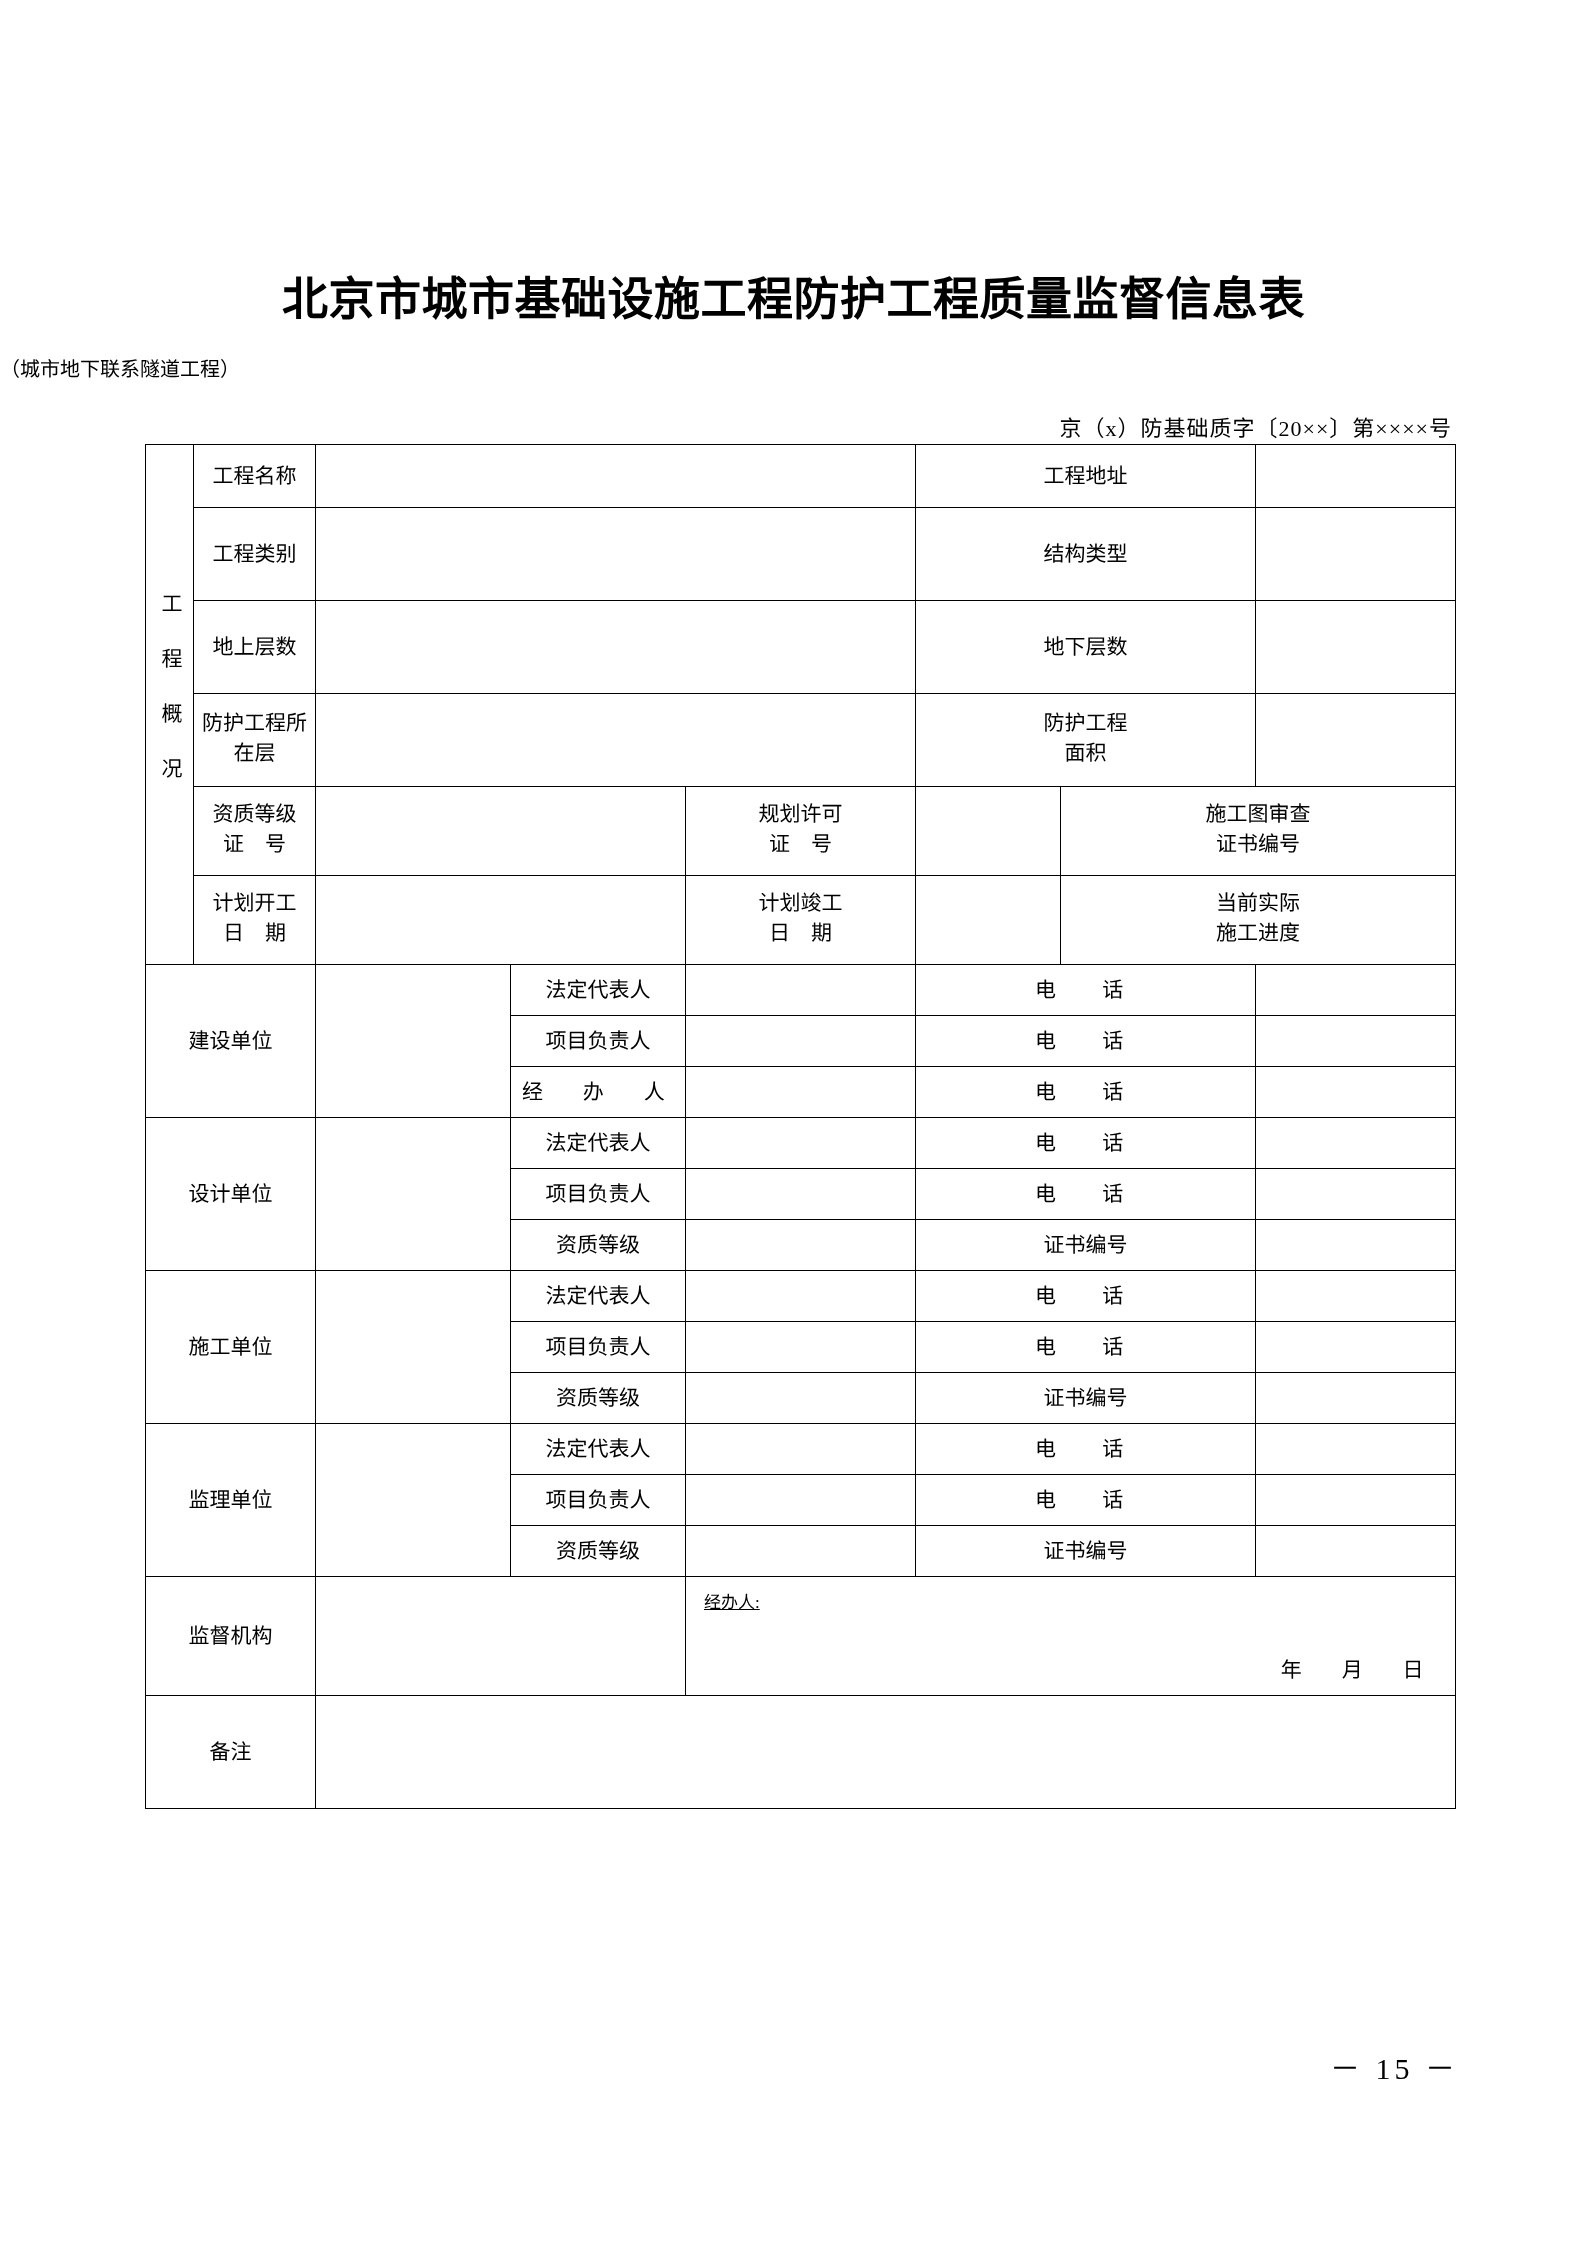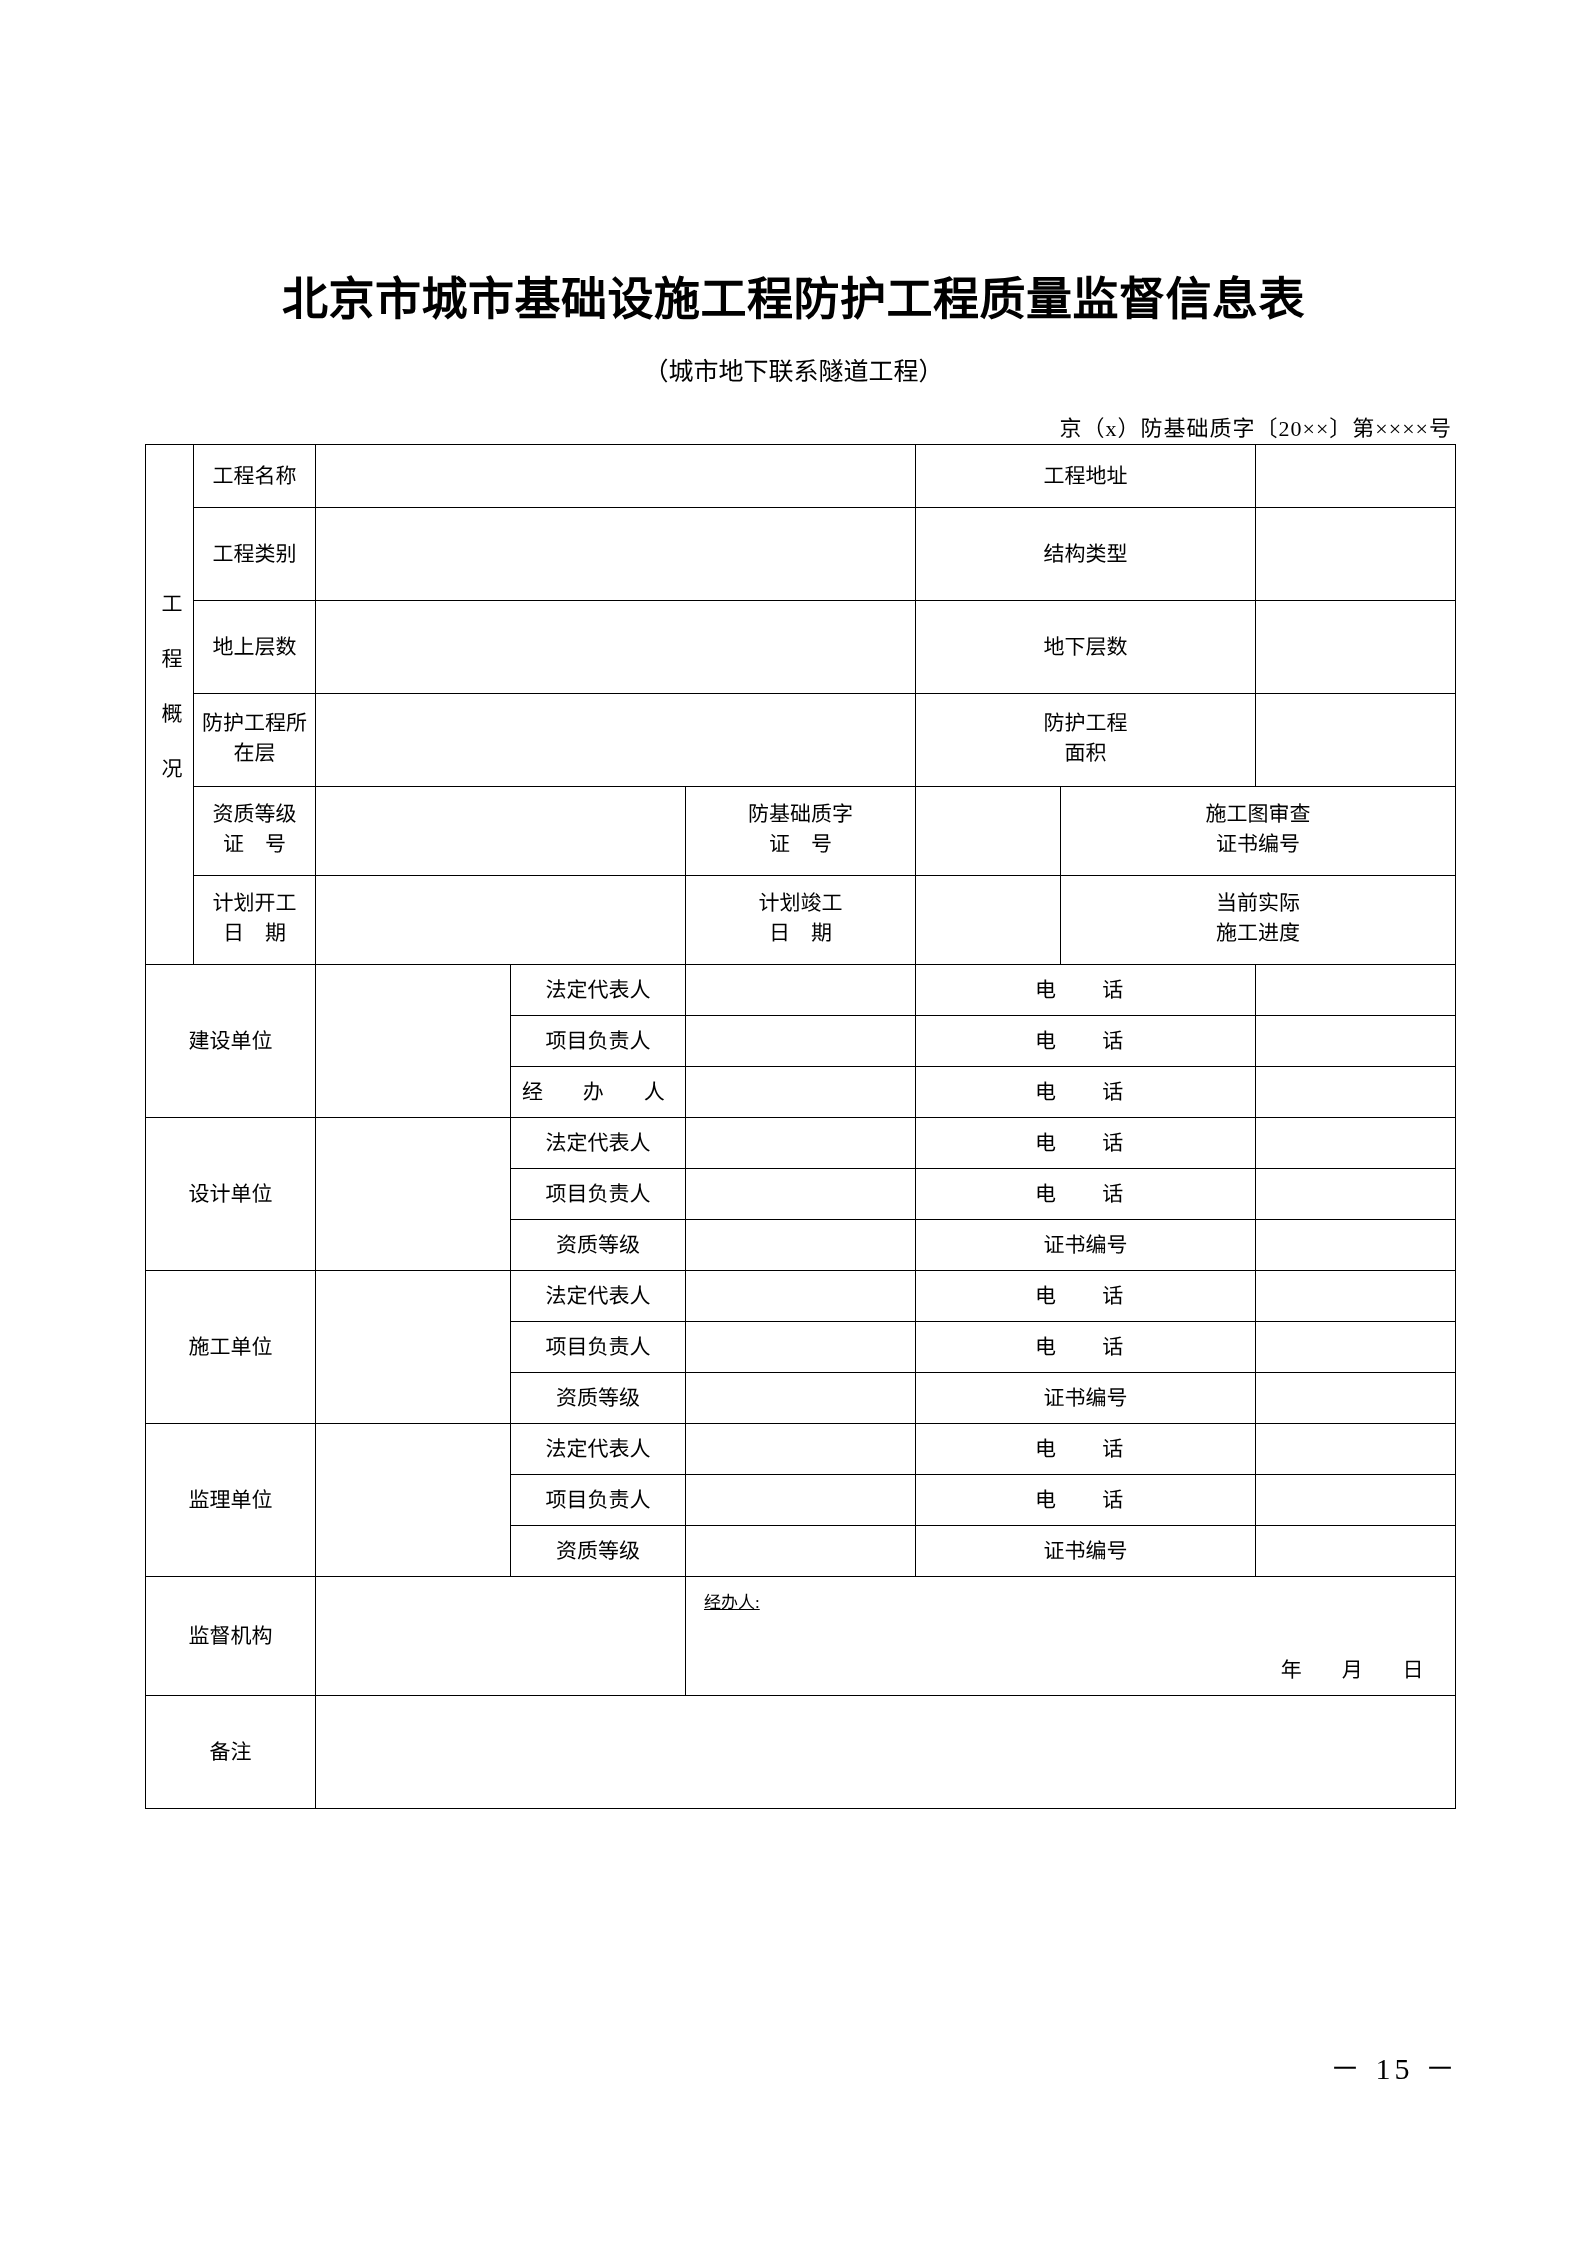--- a/index.html
+++ b/index.html
@@ -35,22 +35,22 @@
     font-weight: bold;
     letter-spacing: 0.5px;
     line-height: 1.2;
     white-space: nowrap;
   }
   .doc-subtitle {
     position: absolute;
     left: 0;
     top: 356px;
     width: 1587px;
-    text-align: center;
-    font-size: 25px;
+    text-align: left;
+    font-size: 20px;
     line-height: 1.3;
     white-space: nowrap;
   }
   .doc-refno {
     position: absolute;
     right: 135px;
     top: 410px;
     font-size: 22px;
     letter-spacing: 1px;
     white-space: nowrap;
@@ -189,21 +189,21 @@
         <td class="blank"></td>
       </tr>
 
       <tr>
         <td class="two-line" style="height:88px">
           <span>资质等级</span><br>
           <span>证　号</span>
         </td>
         <td class="blank" colspan="2"></td>
         <td class="two-line">
-          <span>防基础质字</span><br>
+          <span>规划许可</span><br>
           <span>证　号</span>
         </td>
         <td class="blank"></td>
         <td class="two-line" colspan="2">
           <span>施工图审查</span><br>
           <span>证书编号</span>
         </td>
         <td class="blank"></td>
       </tr>
 

